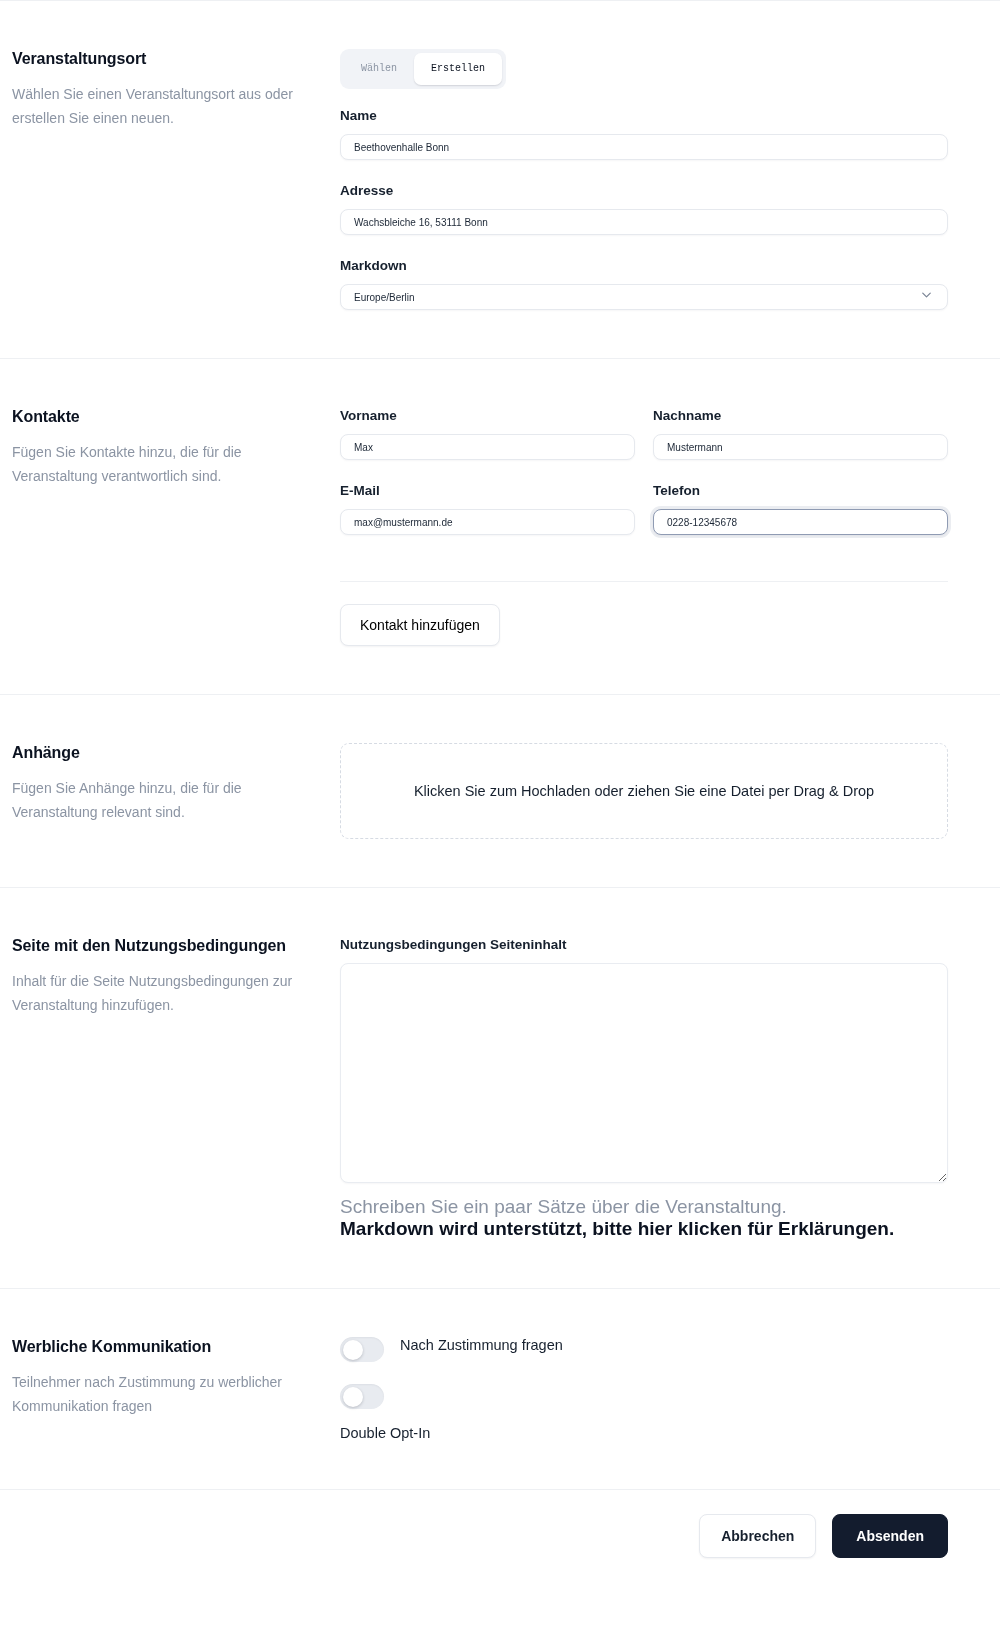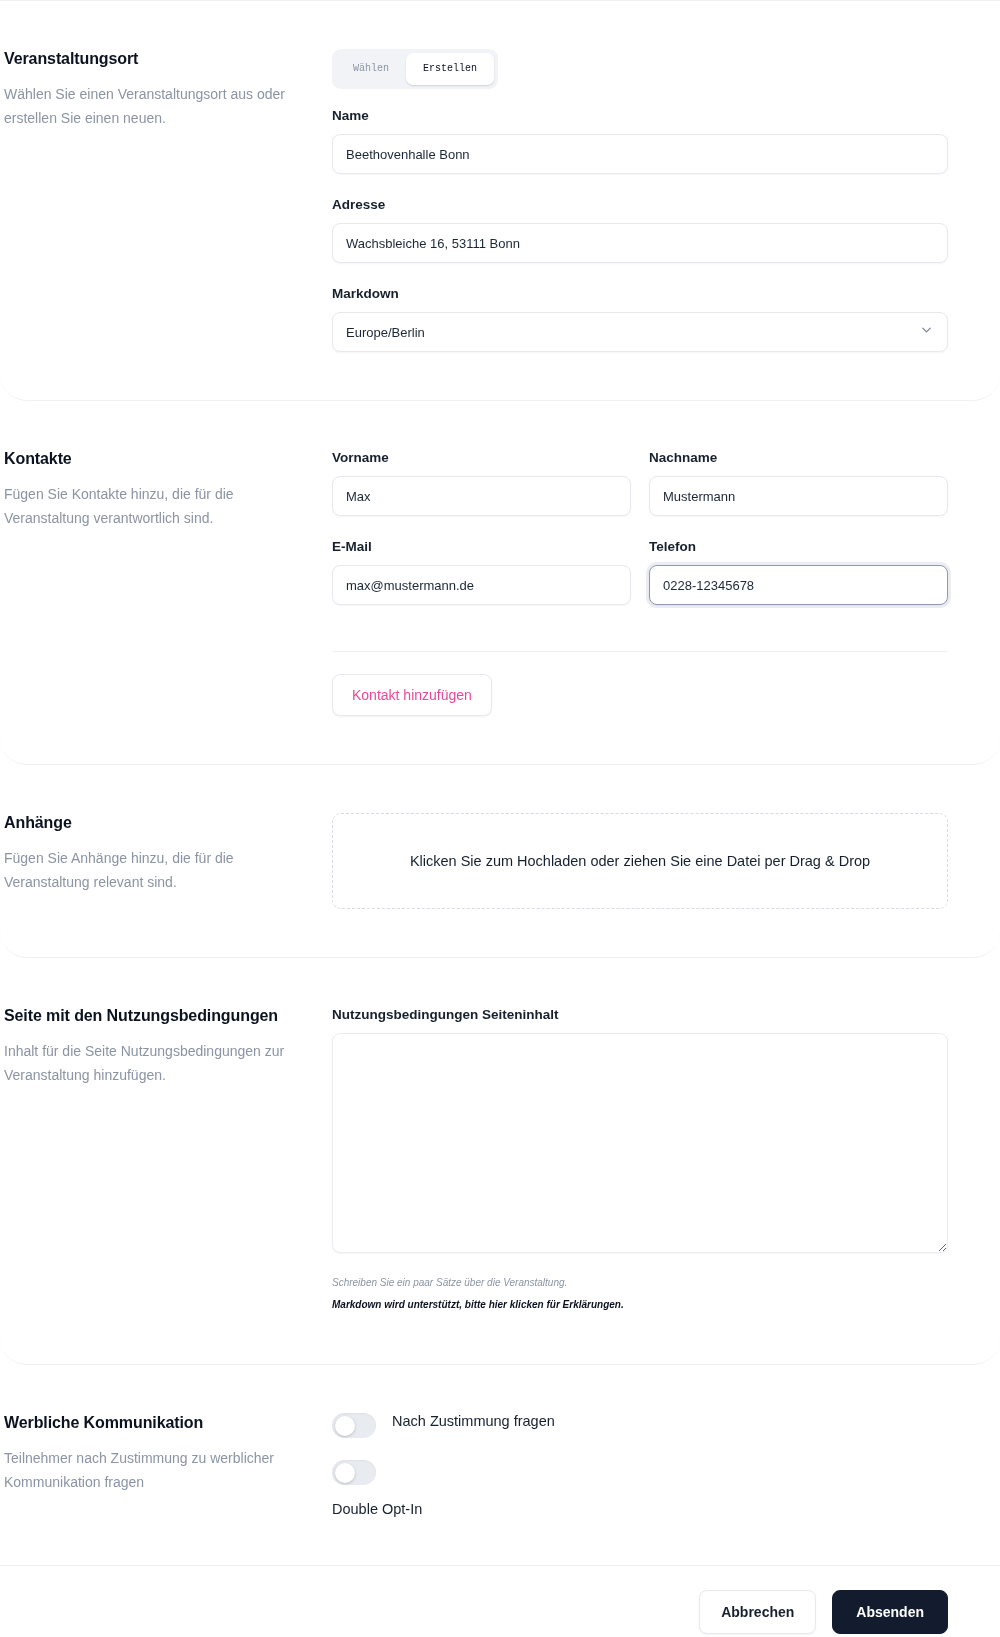--- a/index.html
+++ b/index.html
@@ -10,23 +10,22 @@
     color: #0f172a;
   }
   body { width: 1000px; }
 
   .page { width: 1000px; }
 
   
   .section {
     display: grid;
     grid-template-columns: 328px 1fr;
-    padding: 0 0 0 4px;
+    padding: 0 0 0 12px;
     border-bottom: 1px solid #eef0f3;
-    border-radius: 27px;
   }
   .section.no-border { border-bottom: none; }
 
   .sec-left { padding: 48px 28px 48px 0; }
   .sec-right { padding: 48px 52px 48px 0; }
 
   .sec-title {
     font-size: 16px;
     font-weight: 700;
     letter-spacing: -0.1px;
@@ -73,26 +72,26 @@
   .lbl {
     display: block;
     font-size: 13.5px;
     font-weight: 600;
     color: #16202e;
     margin-bottom: 9px;
     line-height: 18px;
   }
   .ctl {
     width: 100%;
-    height: 40px;
+    height: 26px;
     border: 1px solid #e6e9ee;
     border-radius: 8px;
     background: #ffffff;
     padding: 0 13px;
-    font-size: 13px;
+    font-size: 10px;
     font-family: inherit;
     color: #1c2736;
     box-shadow: 0 1px 2px rgba(16,24,40,.04);
     outline: none;
   }
   .ctl::placeholder { color: #a7afbd; }
   .ctl.focused {
     border-color: #8f9bb3;
     box-shadow: 0 0 0 3px rgba(143,155,179,.18), 0 1px 2px rgba(16,24,40,.05);
   }
@@ -122,21 +121,21 @@
   .btn {
     font-family: inherit;
     font-size: 14px;
     border-radius: 8px;
     cursor: pointer;
     line-height: 1;
   }
   .btn-outline {
     background: #ffffff;
     border: 1px solid #e6e9ee;
-    color: #ec4899;
+    color: #000000;
     padding: 13px 19px;
     box-shadow: 0 1px 2px rgba(16,24,40,.05);
   }
 
   
   .dropzone {
     border: 1px dashed #d6dbe3;
     border-radius: 9px;
     height: 96px;
     display: flex;
@@ -161,24 +160,23 @@
     padding: 12px 13px;
     font-size: 14px;
     font-family: inherit;
     color: #1c2736;
     box-shadow: 0 1px 2px rgba(16,24,40,.04);
     outline: none;
     resize: vertical;
     display: block;
   }
   .help {
-    margin-top: 19px;
-    font-size: 10px;
+    margin-top: 13px;
+    font-size: 19px;
     line-height: 22px;
-    font-style: italic;
   }
   .help .muted { color: #8b94a3; display: block; }
   .help .strong { color: #0b1220; font-weight: 700; display: block; cursor: pointer; }
 
   
   .tgl-row {
     display: flex;
     gap: 16px;
     margin-bottom: 22px;
   }

